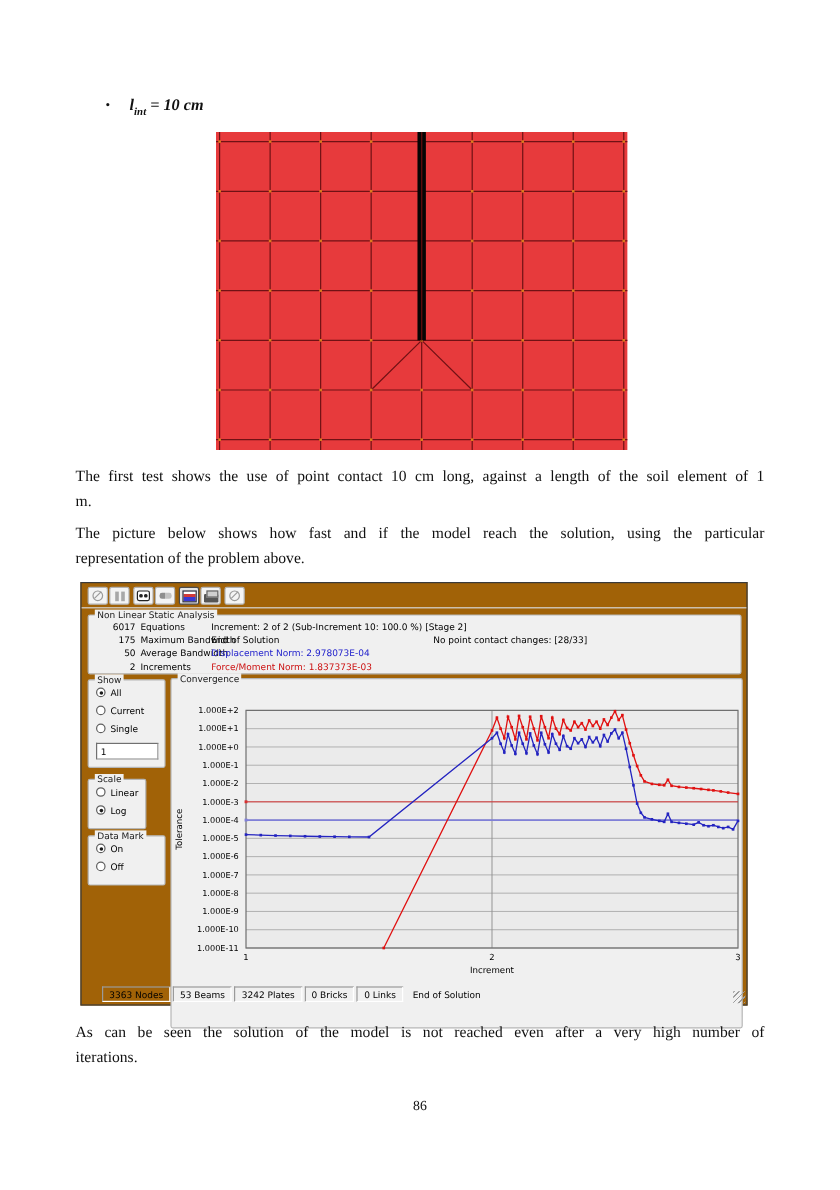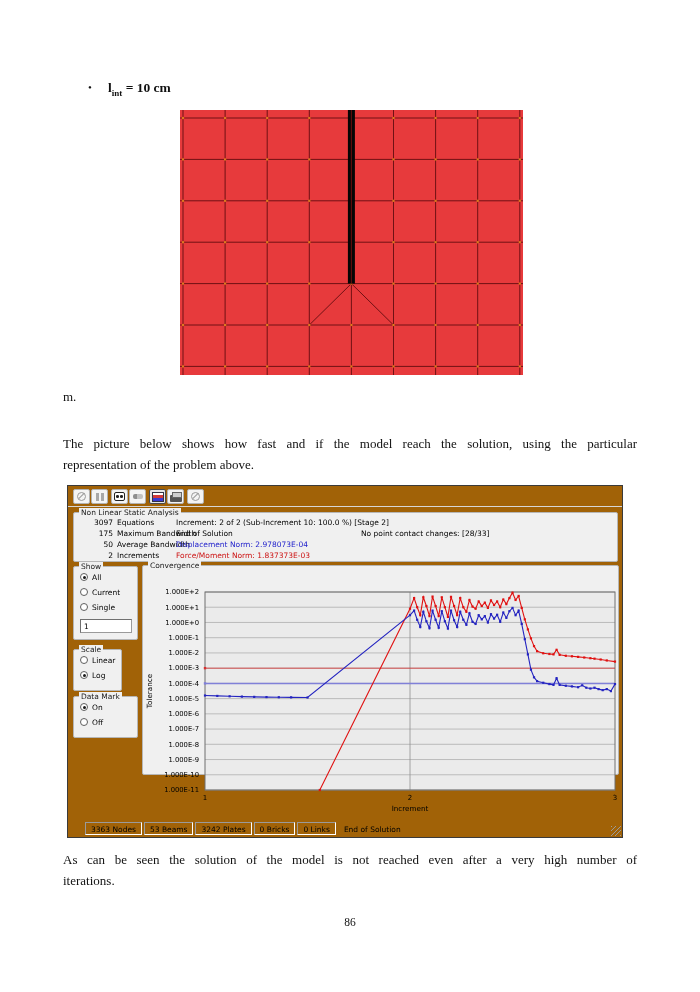--- a/index.html
+++ b/index.html
@@ -5,21 +5,21 @@
   * { margin:0; padding:0; box-sizing:border-box; }
   body { background:#ffffff; }
   .page {
     position:relative; width:700px; height:992px; background:#fff;
     font-family:"Liberation Serif", serif; color:#111; overflow:hidden;
   }
 
   
   .bullet-line { position:absolute; left:88px; top:80px; font-size:13.5px; }
   .bullet-dot { display:inline-block; width:20px; font-size:11px; vertical-align:1px; }
-  .math { font-weight:bold; }
+  .math { font-weight:bold; font-style:italic; }
   .math sub { font-size:9px; }
 
   .para { position:absolute; left:63px; width:574px; font-size:13px; line-height:21px; }
   .jline { text-align:justify; text-align-last:justify; }
   .page-num { position:absolute; left:0; top:916px; width:100%; text-align:center; font-size:11.5px; }
 
   
   .mesh-wrap { position:absolute; left:180px; top:110px; width:343px; height:265px; }
 
   
@@ -174,20 +174,21 @@
         <rect x="338.7" y="131.1" width="2.2" height="2.2" fill="#df7a1e"></rect>
         <rect x="338.7" y="172.5" width="2.2" height="2.2" fill="#df7a1e"></rect>
         <rect x="338.7" y="213.9" width="2.2" height="2.2" fill="#df7a1e"></rect>
         <rect x="338.7" y="255.29999999999998" width="2.2" height="2.2" fill="#df7a1e"></rect>
         <rect x="167.9" y="0" width="7" height="173.6" fill="#050505"></rect>
         <line x1="171.4" y1="0" x2="171.4" y2="173.6" stroke="#5a0c0c" stroke-width="1.2"></line>
       </svg>
   </div>
 
   <div class="para" style="top:386px">
+    <div class="jline">The first test shows the use of point contact 10 cm long, against a length of the soil element of 1</div>
     <div>m.</div>
   </div>
   <div class="para" style="top:433px">
     <div class="jline">The picture below shows how fast and if the model reach the solution, using the particular</div>
     <div>representation of the problem above.</div>
   </div>
 
   <div class="appwin">
 
     <div class="toolbar" id="toolbar">
@@ -210,21 +211,21 @@
           <span class="ic ic-print"></span>
         </div>
         <div class="tb-btn" style="left: 119px;">
           <span class="ic ic-slash"></span>
         </div>
       </div>
 
     <div class="grp" style="left:5px; top:26px; width:545px; height:50px;">
       <span class="grp-label">Non Linear Static Analysis</span>
       <div class="irow" style="top:5px">
-        <span class="info-num">3097</span>
+        <span class="info-num">6017</span>
         <span class="info-lab">Equations</span>
         <span class="info-mid">Increment: 2 of 2 (Sub-Increment 10: 100.0 %) [Stage 2]</span>
       </div>
       <div class="irow" style="top:16px">
         <span class="info-num">175</span>
         <span class="info-lab">Maximum Bandwidth</span>
         <span class="info-mid">End of Solution</span>
         <span class="info-far">No point contact changes: [28/33]</span>
       </div>
       <div class="irow" style="top:27px">
@@ -273,21 +274,21 @@
       <div class="radio-row" style="top:6px">
         <span class="radio sel"></span>
         <span class="rlabel">On</span>
       </div>
       <div class="radio-row" style="top:21px">
         <span class="radio"></span>
         <span class="rlabel">Off</span>
       </div>
     </div>
 
-    <div class="grp" style="left:74px; top:79px; width:477px; height:210px;padding-left:48px;">
+    <div class="grp" style="left:74px; top:79px; width:477px; height:292px;padding-left:48px;">
       <span class="grp-label">Convergence</span>
       <svg id="chart-svg" class="chart-svg" width="475" height="252">
           <rect x="62" y="26" width="410" height="198" fill="#ebebeb" stroke="none"></rect>
           <line x1="62" y1="26" x2="472" y2="26" stroke="#a6a6a6" stroke-width="0.7"></line>
           <text x="56" y="28.3" text-anchor="end" font-family="DejaVu Sans, sans-serif" font-size="6.8" fill="#000">1.000E+2</text>
           <line x1="62" y1="41.230769230769226" x2="472" y2="41.230769230769226" stroke="#a6a6a6" stroke-width="0.7"></line>
           <text x="56" y="43.530769230769224" text-anchor="end" font-family="DejaVu Sans, sans-serif" font-size="6.8" fill="#000">1.000E+1</text>
           <line x1="62" y1="56.46153846153846" x2="472" y2="56.46153846153846" stroke="#a6a6a6" stroke-width="0.7"></line>
           <text x="56" y="58.76153846153846" text-anchor="end" font-family="DejaVu Sans, sans-serif" font-size="6.8" fill="#000">1.000E+0</text>
           <line x1="62" y1="71.6923076923077" x2="472" y2="71.6923076923077" stroke="#a6a6a6" stroke-width="0.7"></line>

